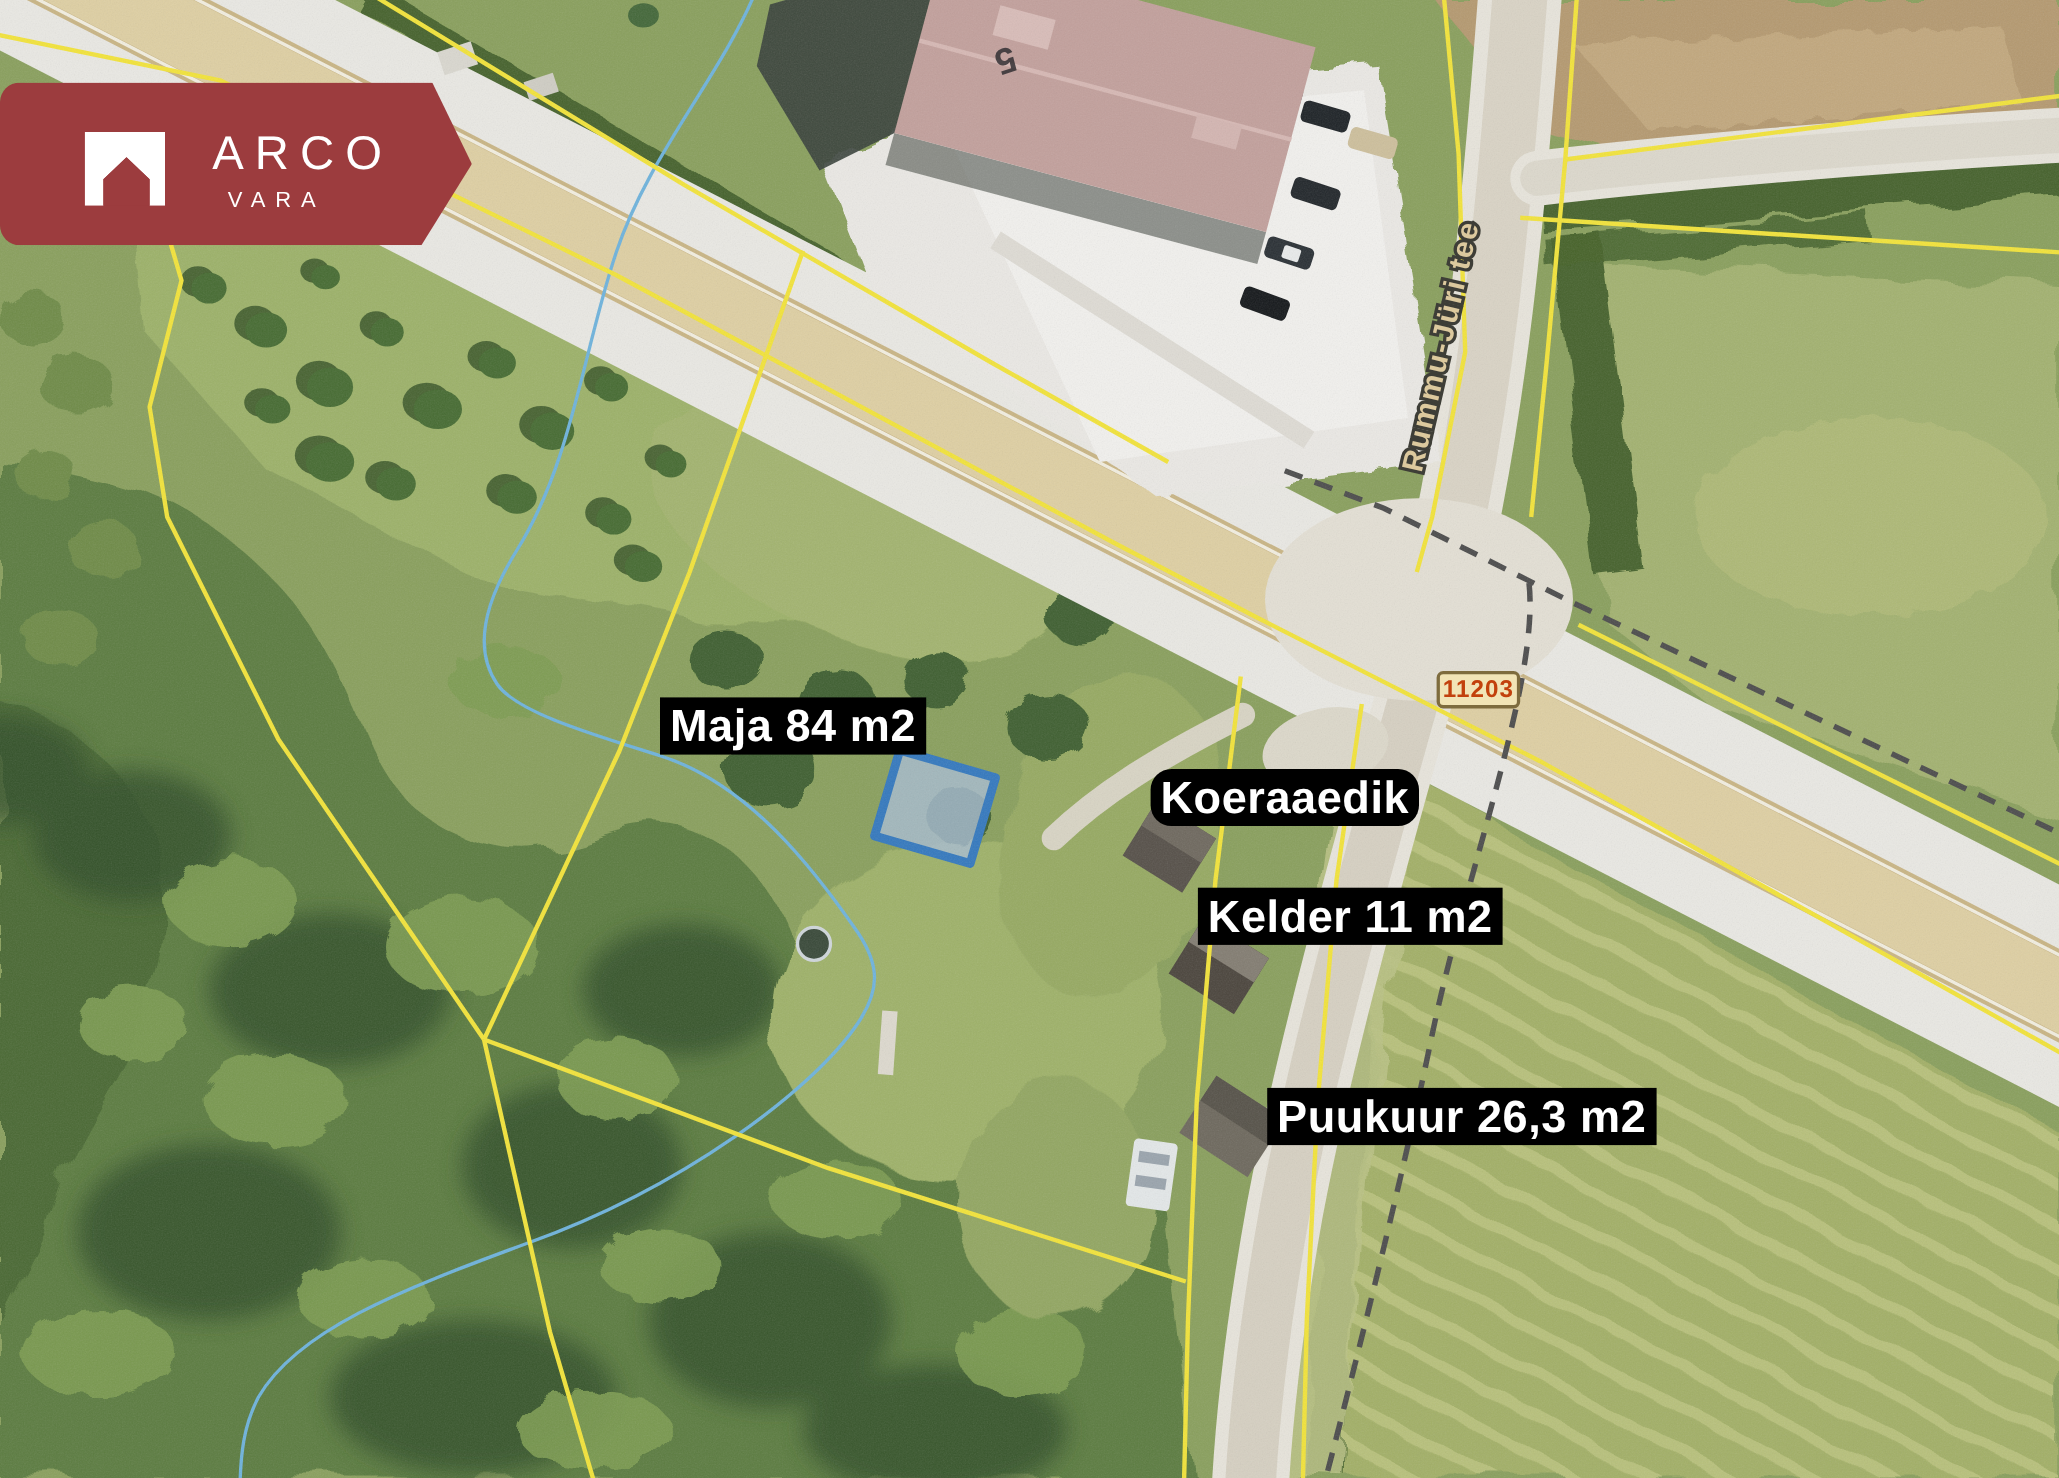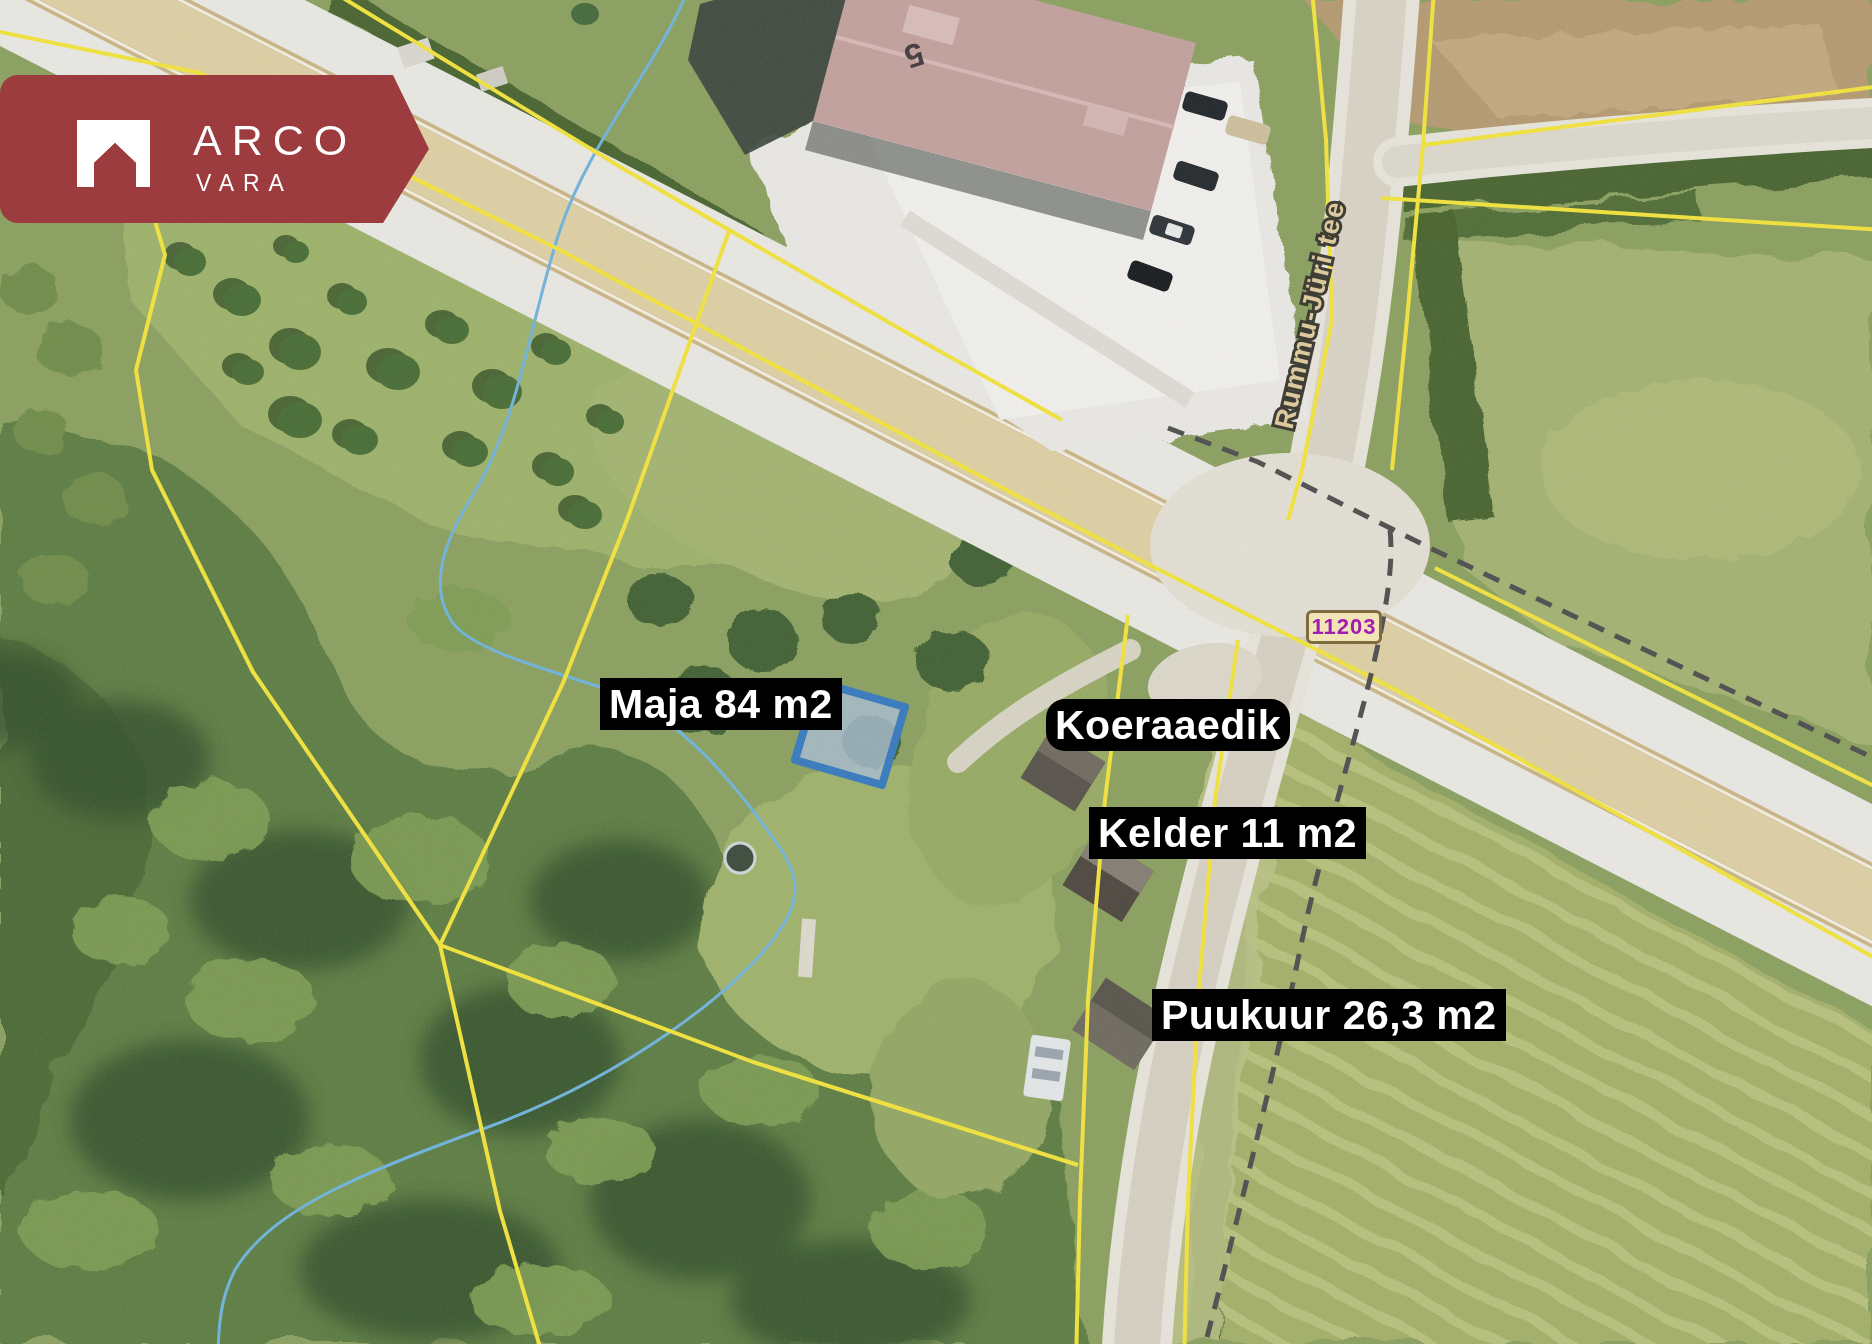--- a/index.html
+++ b/index.html
@@ -8,30 +8,30 @@
     font-family:"Liberation Sans", sans-serif;background:#8aa05e;
   }
   #stage svg{position:absolute;left:0;top:0;}
 
   
   .map-label{
     position:absolute;background:#000;color:#fff;font-weight:700;
     font-size:41px;line-height:1.22;padding:1px 9px;white-space:nowrap;
     letter-spacing:0.5px;
   }
-  #label-maja{left:600px;top:634px;margin-top:44px;}
+  #label-maja{left:600px;top:634px;}
   #label-koeraaedik{left:1046px;top:699px;border-radius:19px;}
   #label-kelder{left:1089px;top:807px;}
   #label-puukuur{left:1152px;top:989px;}
 
   
   #road-badge{
     position:absolute;left:1306px;top:610px;width:70px;height:28px;
     background:#f1e4b6;border:3px solid #7e6c3e;border-radius:6px;
-    color:#a21caf;font-weight:700;font-size:22px;line-height:28px;
+    color:#c2410c;font-weight:700;font-size:22px;line-height:28px;
     text-align:center;letter-spacing:1px;
   }
 
   
   #street-name{
     position:absolute;left:1300px;top:400px;height:32px;
     transform:rotate(-77deg);transform-origin:0 100%;
     font-size:27px;font-weight:700;letter-spacing:2px;white-space:nowrap;
     color:#dcc99e;-webkit-text-stroke:6px #3e3e37;paint-order:stroke fill;
   }
@@ -51,22 +51,22 @@
   #brand-ribbon .house-icon{position:absolute;left:77px;top:45px;}
   #brand-ribbon .wordmark{
     position:absolute;left:183px;top:44px;width:160px;
     display:flex;flex-direction:column;align-items:flex-start;color:#fff;
   }
   #brand-ribbon .brand-line{
     font-size:43px;font-weight:500;letter-spacing:10px;line-height:1;
     margin-left:10px;
   }
   #brand-ribbon .sub-line{
-    font-size:23px;font-weight:500;letter-spacing:9px;line-height:1;
-    margin-top:10px;margin-left:13px;
+    font-size:20px;font-weight:500;letter-spacing:9px;line-height:1;
+    margin-top:10px;margin-left:24px;
   }
 </style>
 </head>
 <body>
 
 <div id="stage">
 
   <svg width="1872" height="1344" viewBox="0 0 1872 1344">
     <defs>
       <filter id="rough" x="-15%" y="-15%" width="130%" height="130%">

